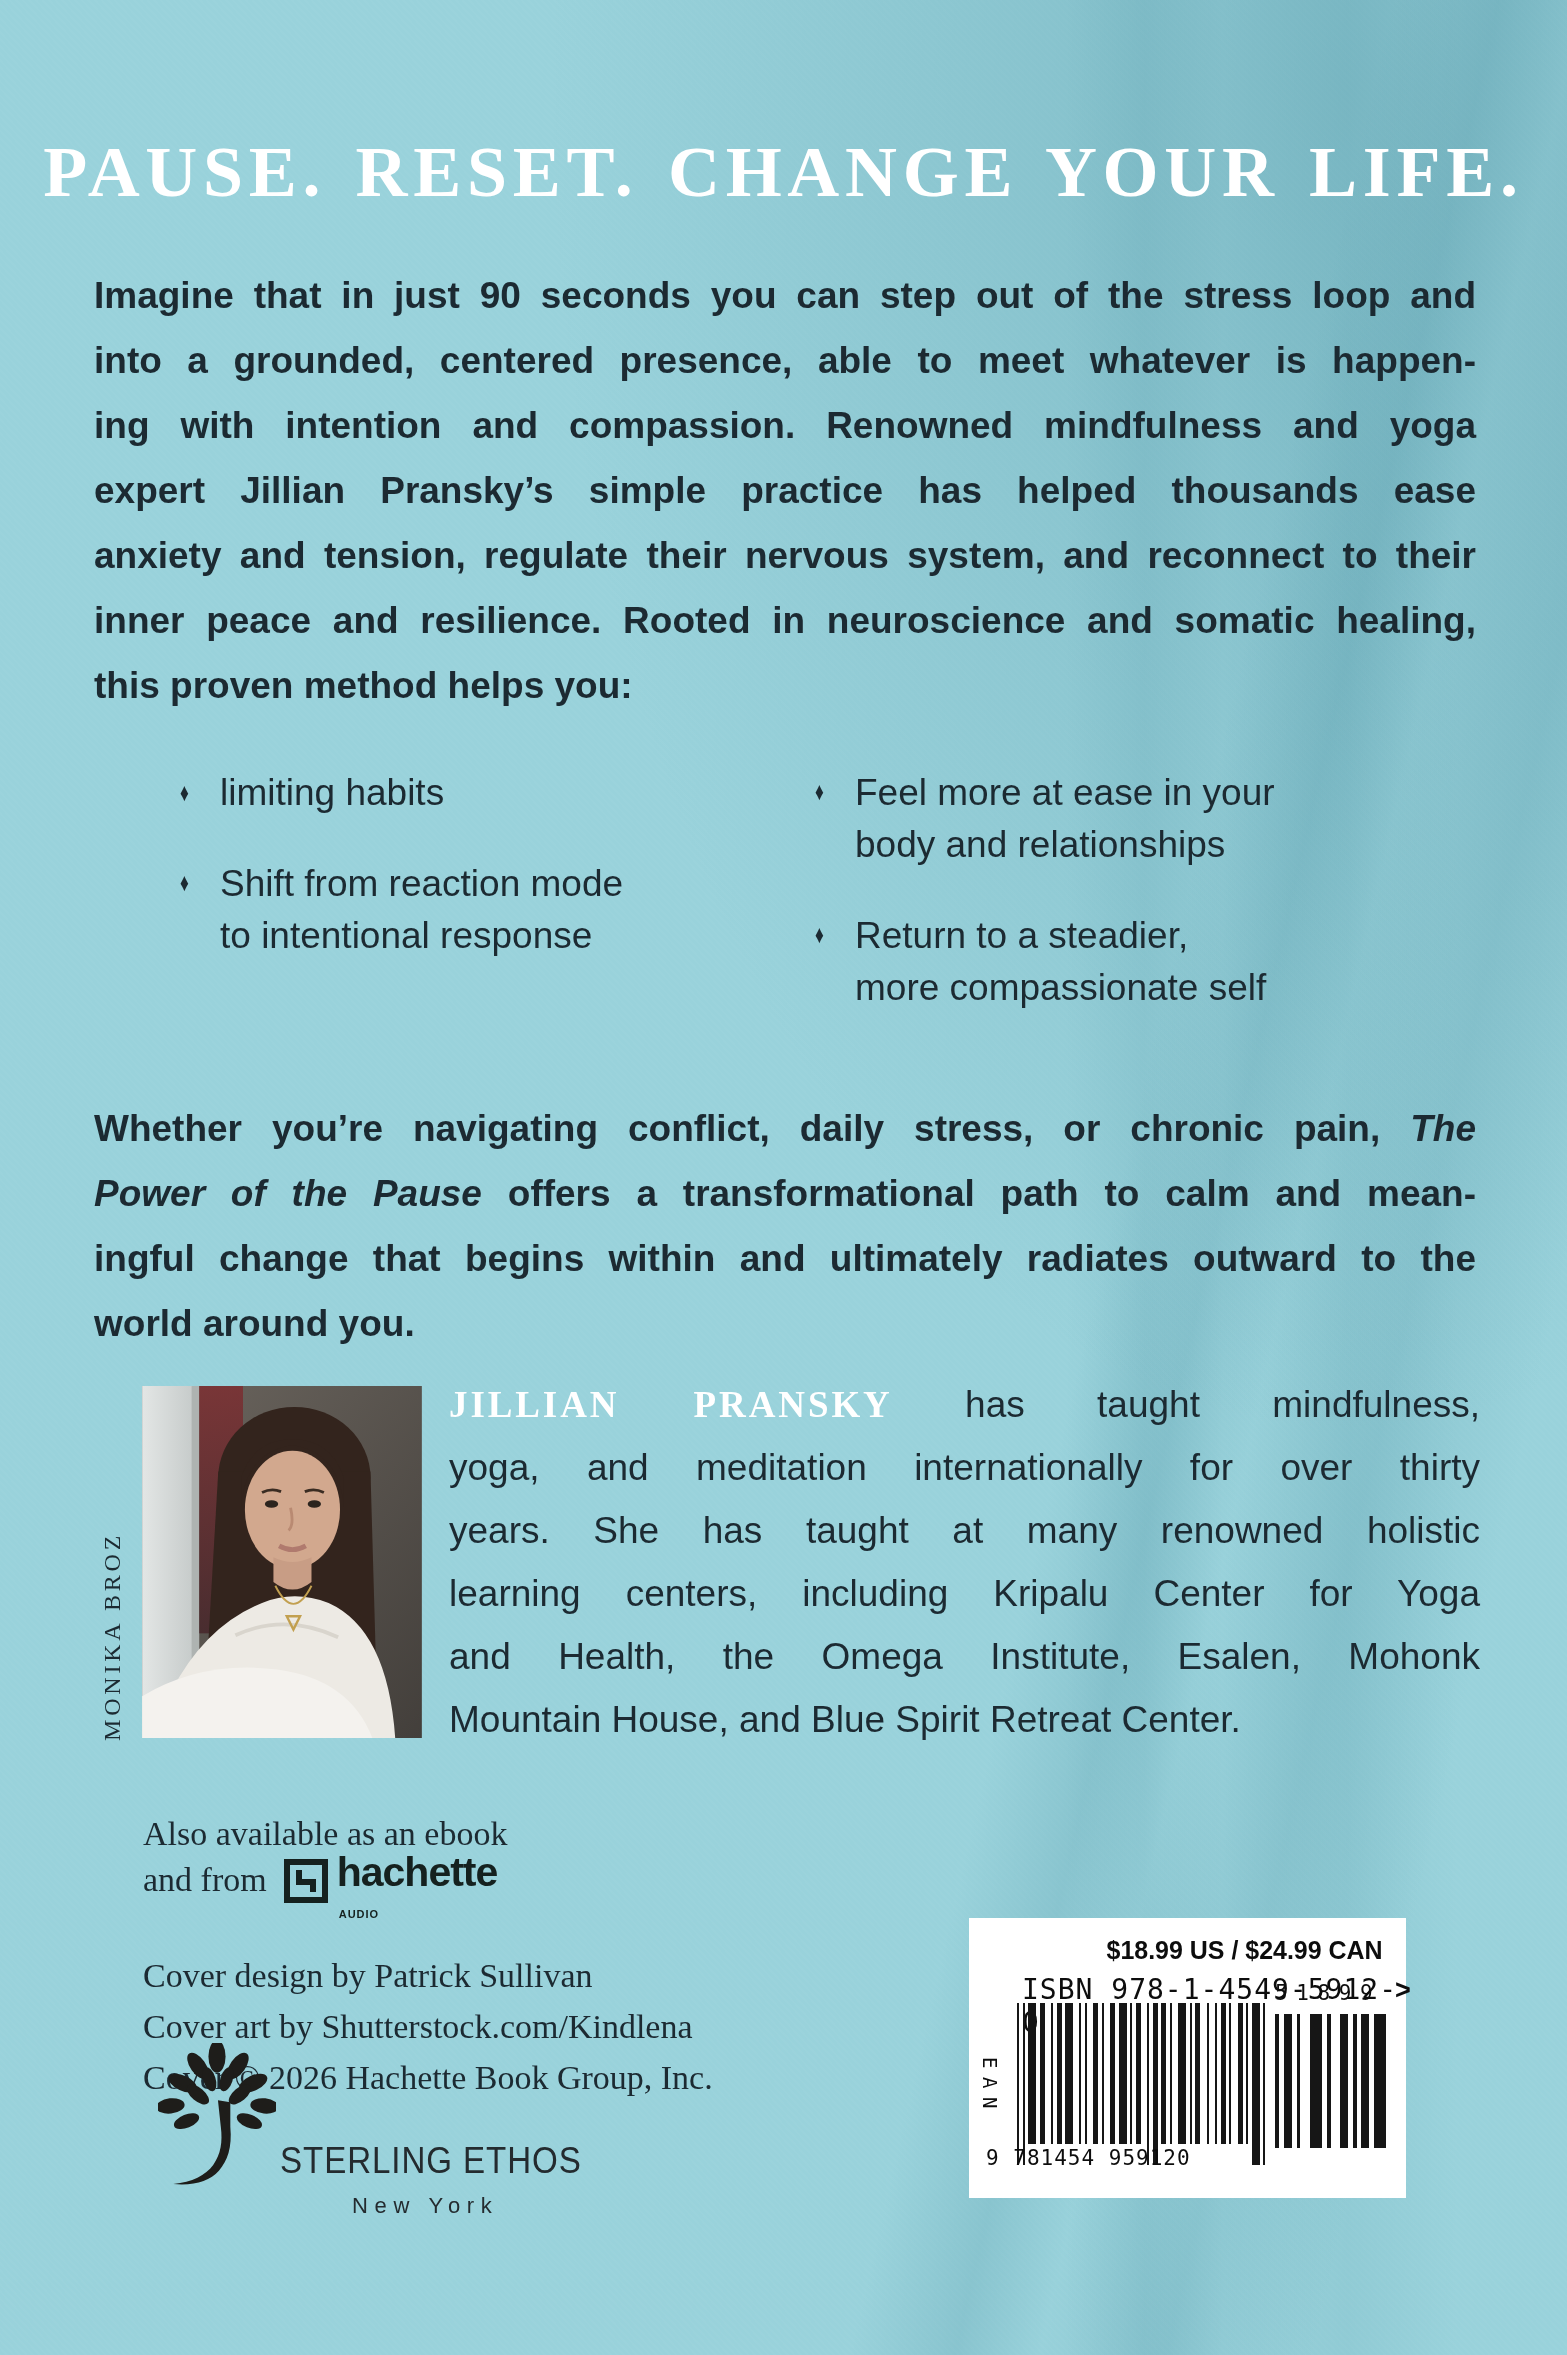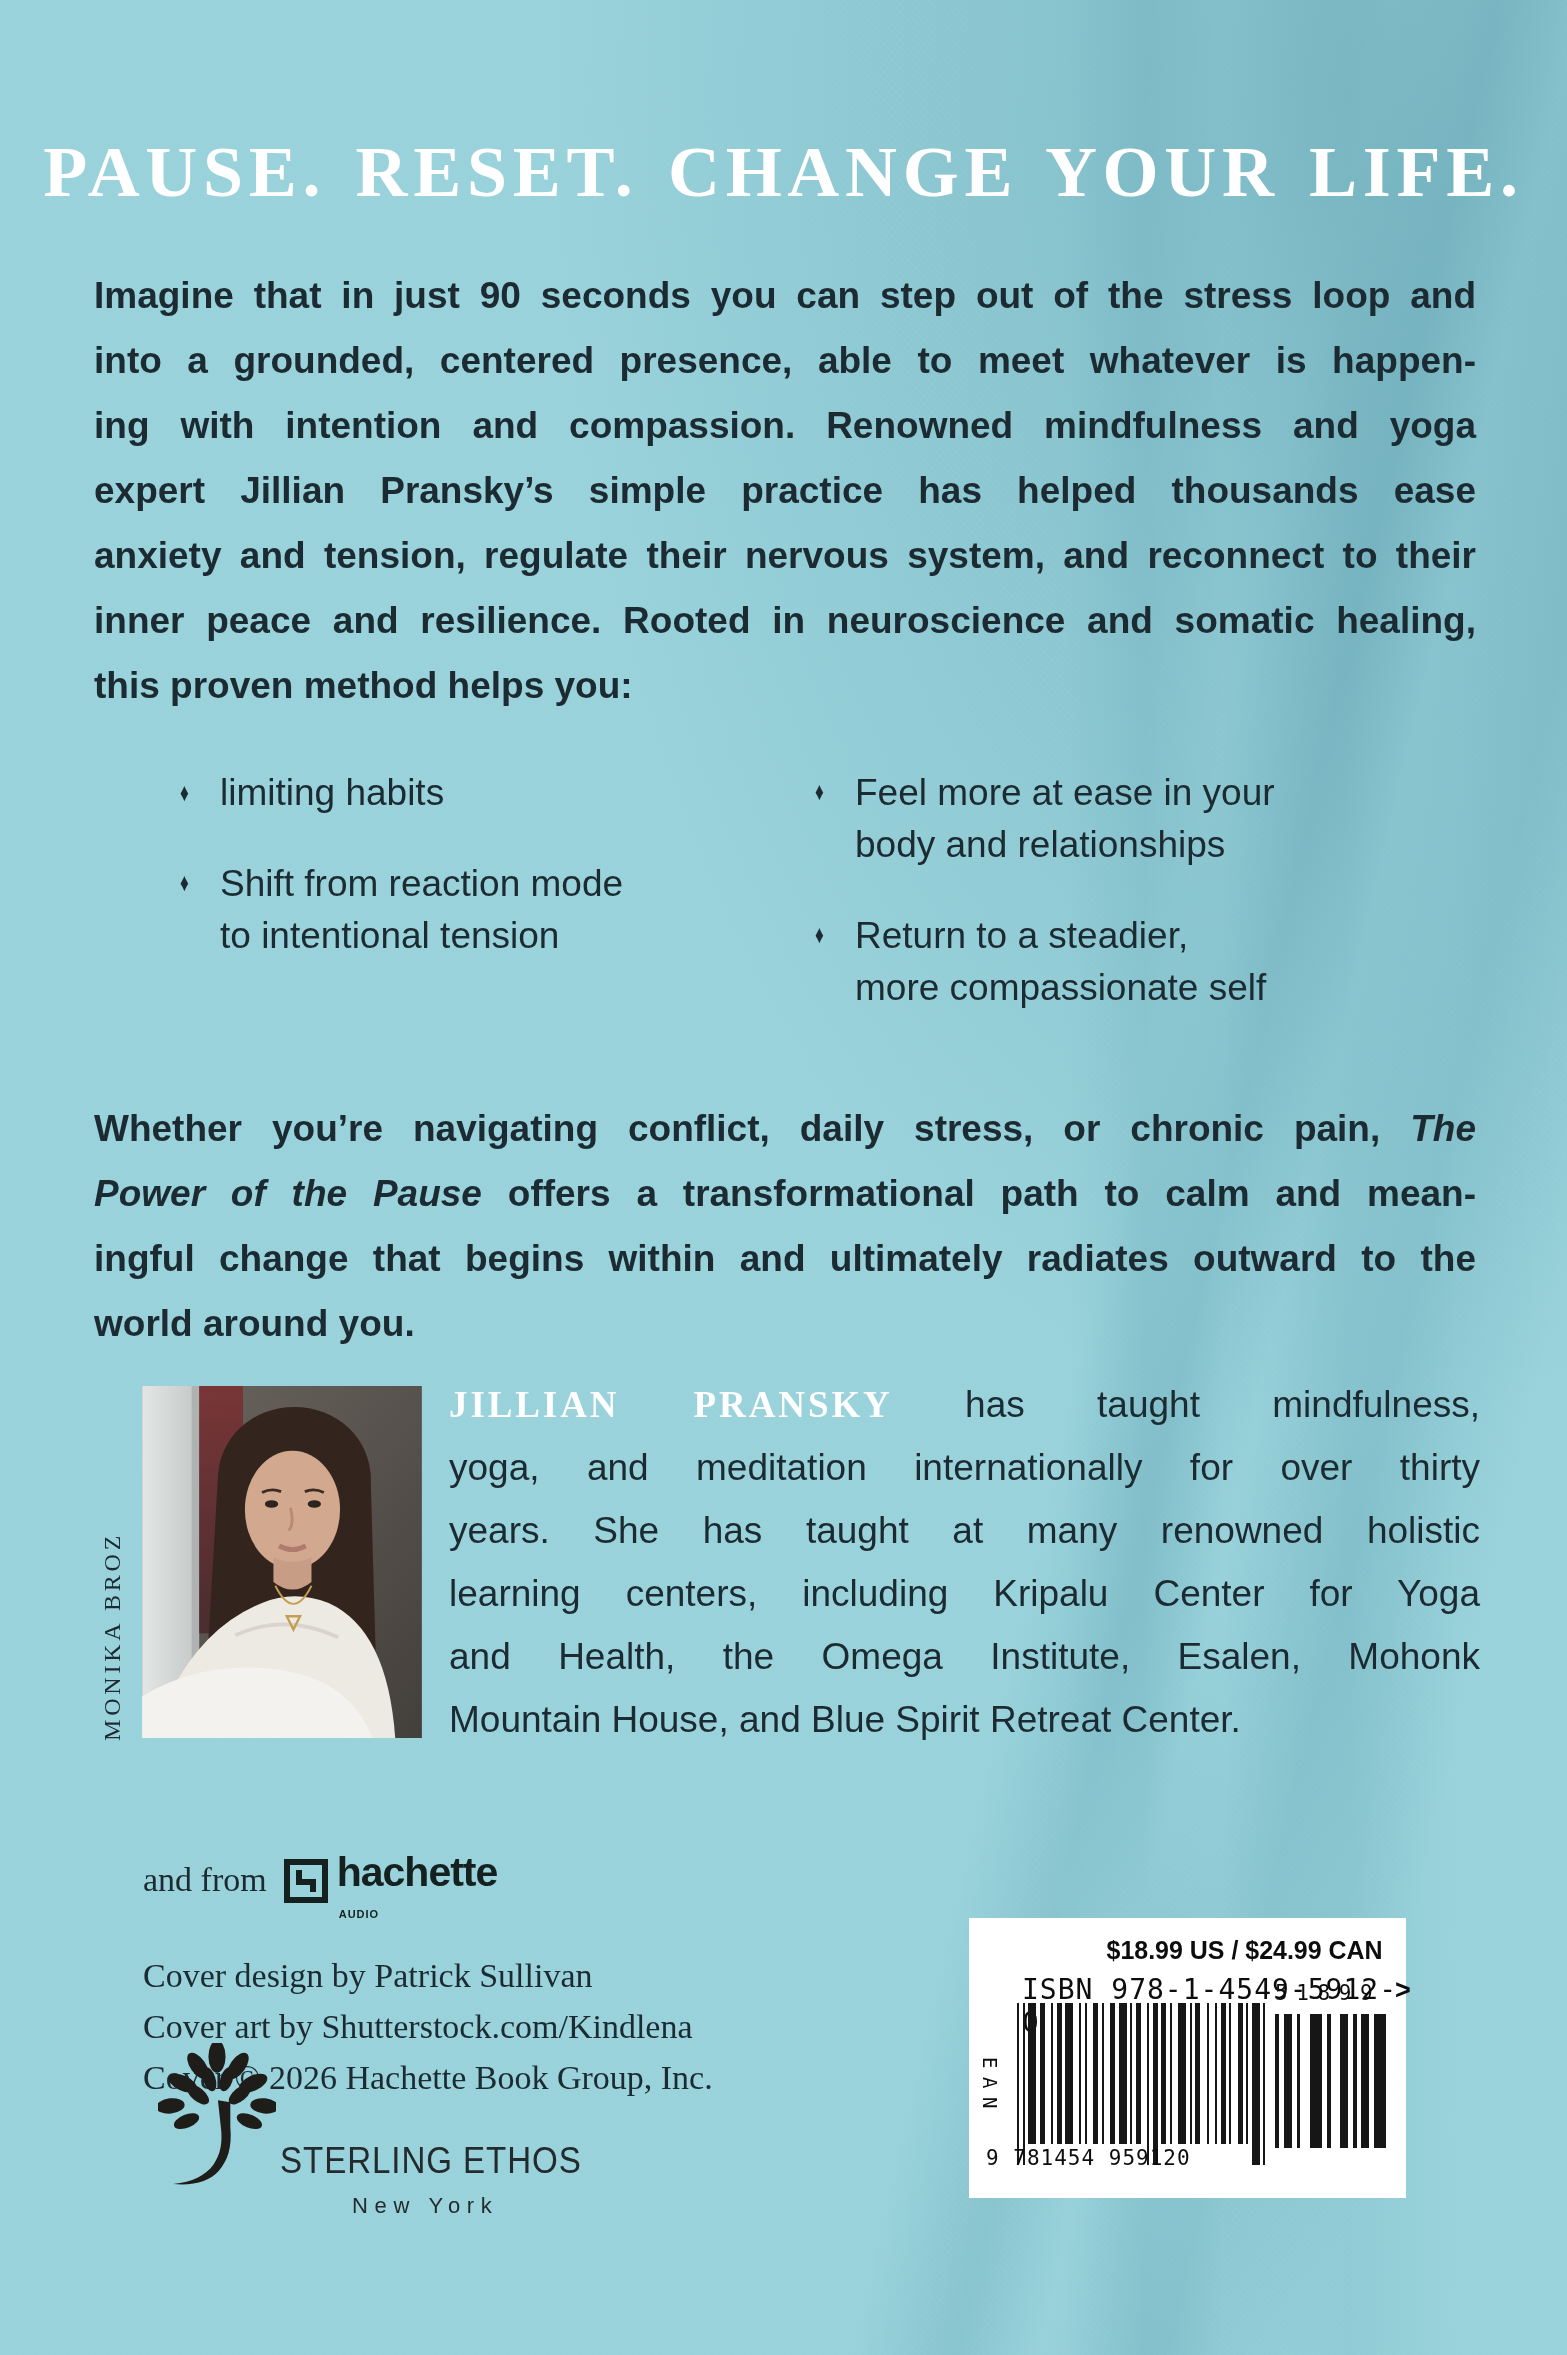--- a/index.html
+++ b/index.html
@@ -102,21 +102,21 @@
       <div class="bullet-item">
         <span class="bullet-glyph">♦</span>
         <div>
           <div>limiting habits</div>
         </div>
       </div>
       <div class="bullet-item">
         <span class="bullet-glyph">♦</span>
         <div>
           <div>Shift from reaction mode</div>
-          <div>to intentional tension</div>
+          <div>to intentional response</div>
         </div>
       </div>
     </div>
   <div class="bcol" id="bulletsRight">
       <div class="bullet-item">
         <span class="bullet-glyph">♦</span>
         <div>
           <div>Feel more at ease in your</div>
           <div>body and relationships</div>
         </div>
@@ -179,20 +179,21 @@
 
   <div id="bioText">
       <div class="jline"><span class="lead">JILLIAN PRANSKY</span><span> has taught mindfulness,</span></div>
       <div class="jline"><span>yoga, and meditation internationally for over thirty</span></div>
       <div class="jline"><span>years. She has taught at many renowned holistic</span></div>
       <div class="jline"><span>learning centers, including Kripalu Center for Yoga</span></div>
       <div class="jline"><span>and Health, the Omega Institute, Esalen, Mohonk</span></div>
       <div class="jline jlast"><span>Mountain House, and Blue Spirit Retreat Center.</span></div>
     </div>
 
+  <div class="ebook-line f-serif">Also available as an ebook</div>
 
   <div class="audio-row">
     <span class="f-serif">and from</span>
     <span class="hachette">
       <svg width="44" height="44" viewBox="0 0 44 44">
         <rect x="3" y="3" width="38" height="38" fill="none" stroke="#15211f" stroke-width="6"></rect>
         <path d="M15 11 V23 H29 V33" fill="none" stroke="#15211f" stroke-width="6"></path>
       </svg>
       <span class="hname">hachette</span>
       <span class="hsub">AUDIO</span>

